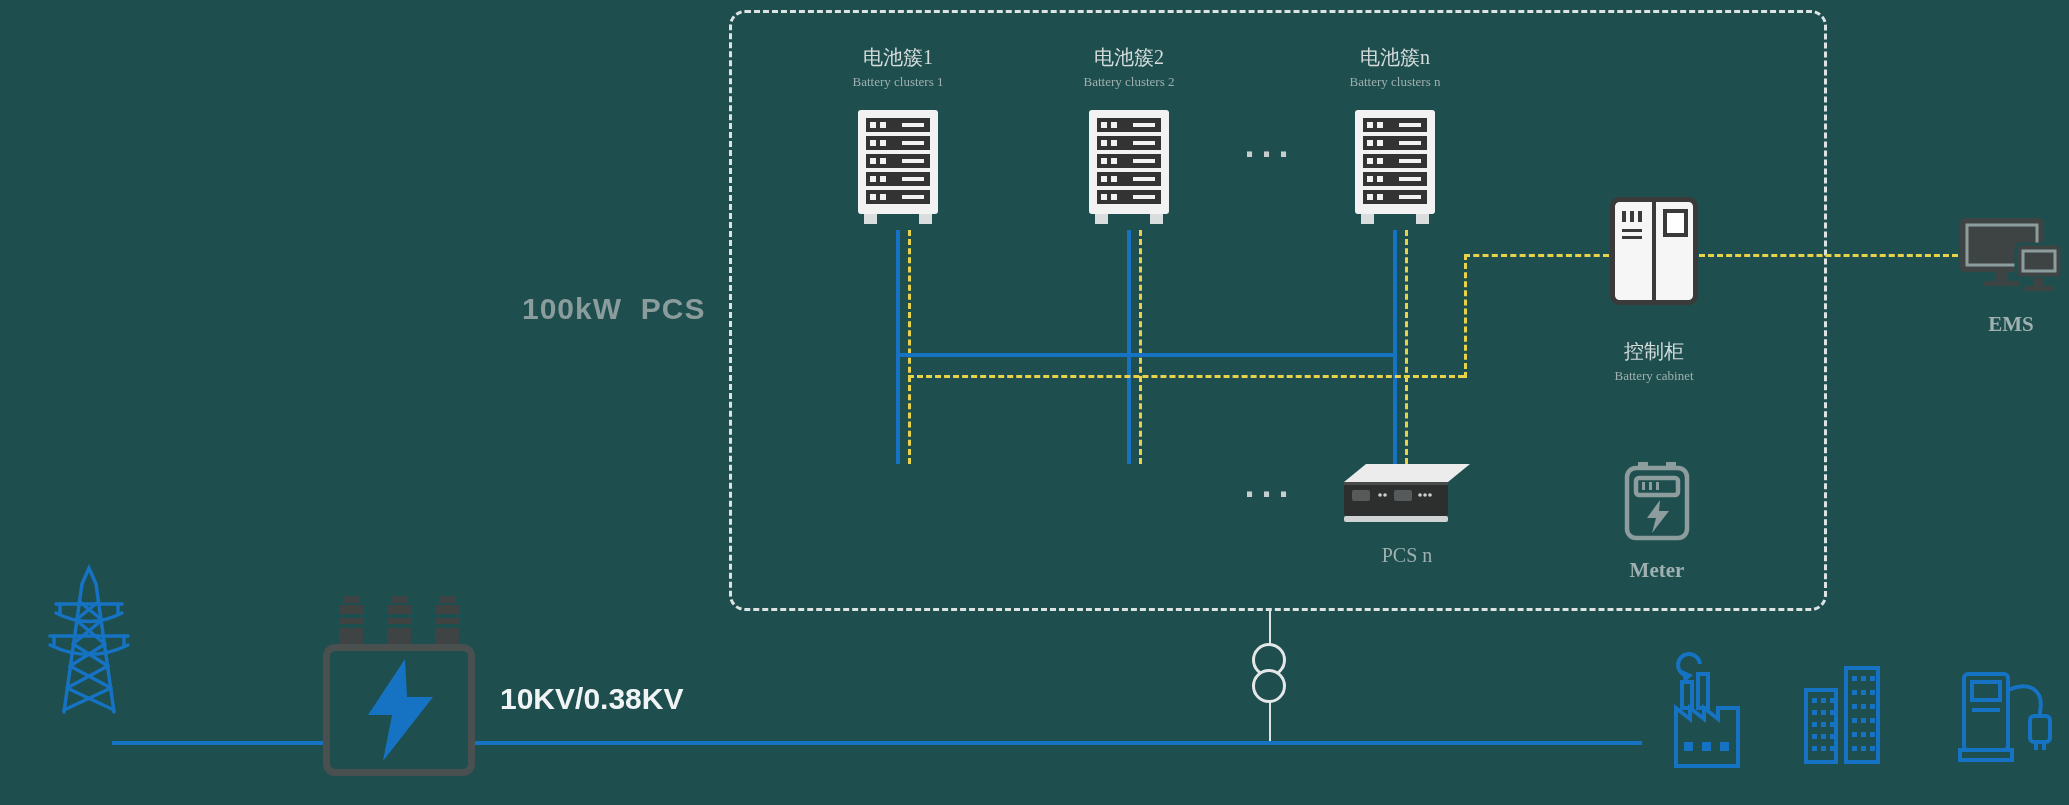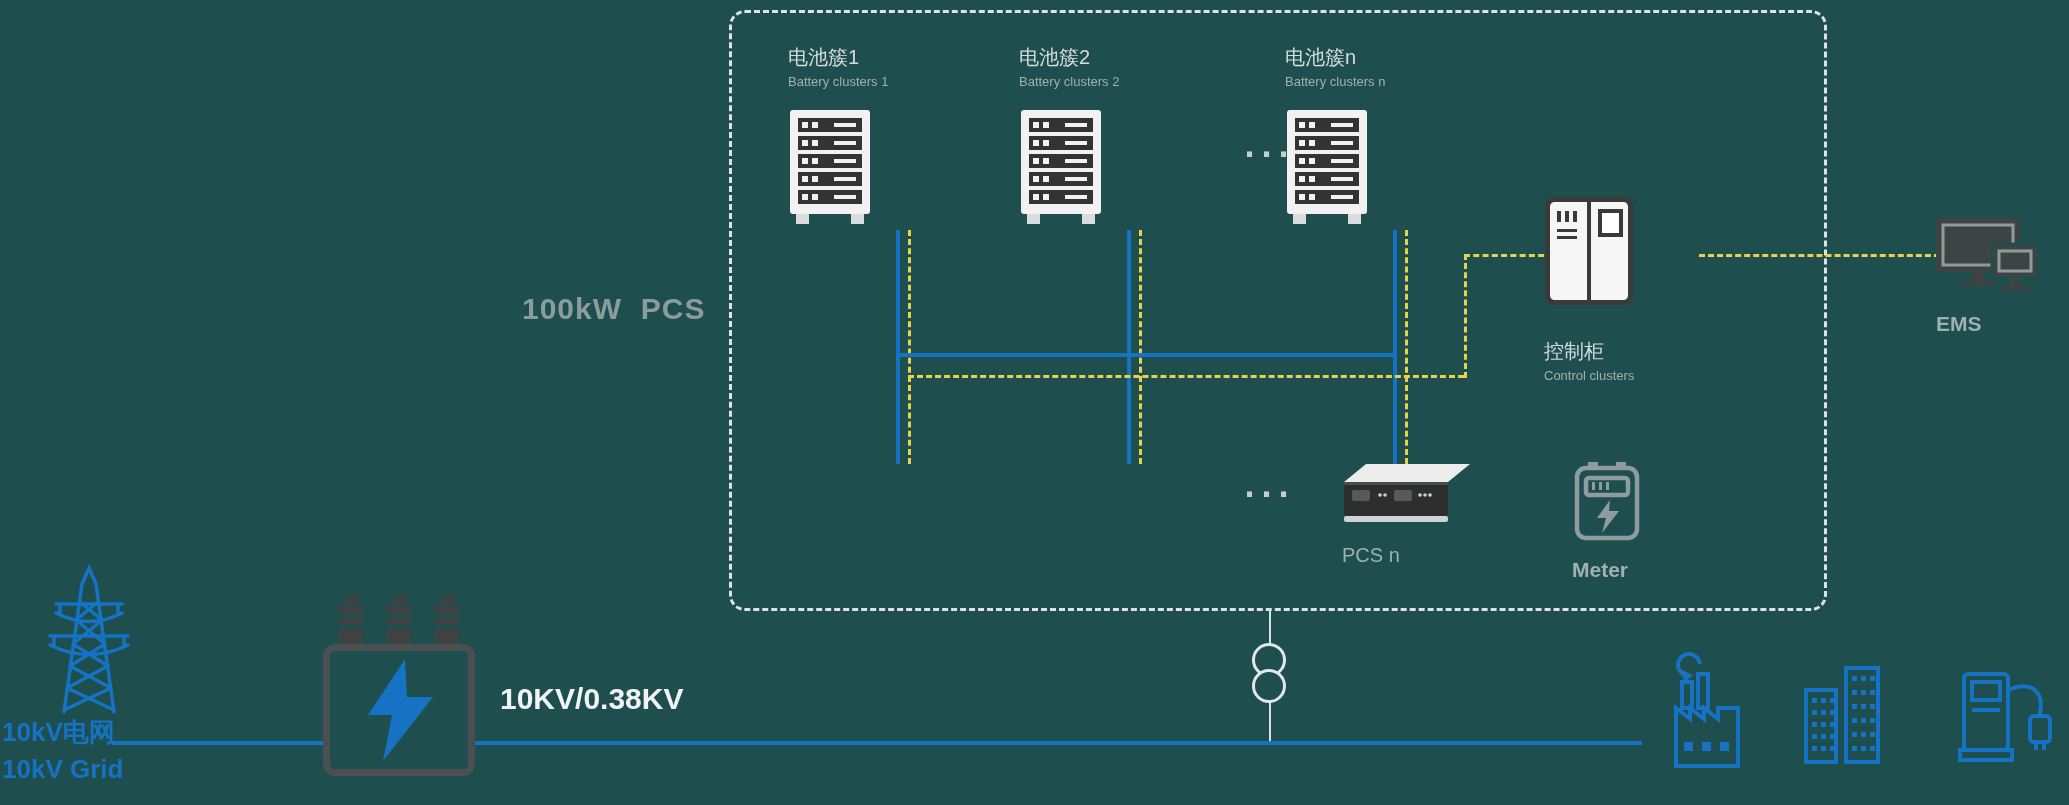--- a/index.html
+++ b/index.html
@@ -15,21 +15,21 @@
     border:3px dashed #dde3e3; border-radius:16px;
   }
 
   
   .vline-blue   { position:absolute; width:4px; background:#1673c3; z-index:1; }
   .hline-blue   { position:absolute; height:4px; background:#1673c3; z-index:1; }
   .vline-yellow { position:absolute; width:0; border-left:3px dashed #e8d24b; z-index:1; }
   .hline-yellow { position:absolute; height:0; border-top:3px dashed #e8d24b; z-index:1; }
   .vline-white  { position:absolute; width:2px; background:#dce2e2; z-index:1; }
 
-  .group { position:absolute; text-align:left; z-index:2; }
+  .group { position:absolute; text-align:center; z-index:2;font-family:Liberation Serif, serif; }
   .zh { font-size:20px; color:#d5dcdc; line-height:26px; }
   .en { font-size:13px; color:#9fb0b0; line-height:24px; }
   .unit-label { font-size:20px; color:#9fb0b0; margin-top:14px; }
   .ellipsis { position:absolute; width:90px; text-align:center; font-size:36px;
               font-weight:bold; color:#c6cecd; letter-spacing:5px; z-index:2; }
 
   .pcs-system-label {
     position:absolute; left:522px; top:292px;
     font-size:30px; font-weight:bold; color:#8b9c9c; white-space:pre; letter-spacing:1px;
   }
@@ -207,21 +207,21 @@
       <g fill="#3a3a3a">
         <rect x="13" y="15" width="4" height="11"></rect>
           <rect x="21" y="15" width="4" height="11"></rect>
           <rect x="29" y="15" width="4" height="11"></rect>
         <rect x="13" y="33" width="20" height="3"></rect>
           <rect x="13" y="40" width="20" height="3"></rect>
       </g>
       <rect x="56" y="15" width="21" height="24" fill="#ffffff" stroke="#3a3a3a" stroke-width="4"></rect>
     </svg>
     <div class="zh" style="margin-top:28px">控制柜</div>
-    <div class="en">Control clusters</div>
+    <div class="en">Battery cabinet</div>
   </div>
 
   <div class="group" style="left:1572px; top:460px; width:170px;">
     <svg width="70" height="84" viewBox="0 0 70 84">
       <g stroke="#8d9d9d" stroke-width="4.5" fill="none">
         <rect x="5" y="8" width="60" height="70" rx="9"></rect>
         <rect x="14" y="18" width="42" height="17" rx="3"></rect>
       </g>
       <g fill="#8d9d9d">
         <rect x="16" y="2" width="10" height="6"></rect>
@@ -261,24 +261,20 @@
 
   <svg class="icon-abs" style="left:36px; top:560px; z-index:2;" width="106" height="158" viewBox="0 0 106 158">
     <g stroke="#1673c3" stroke-width="3.5" fill="none" stroke-linecap="round">
       <path d="M28,152 L46,24 M78,152 L60,24 M46,24 L53,8 L60,24"></path>
       <path d="M20,44 H86 M14,76 H92"></path>
       <path d="M24,44 v9 M82,44 v9 M18,76 v9 M88,76 v9"></path>
       <path d="M28,150 L75,128 M78,150 L31,128 M31,128 L72,106 M75,128 L34,106 M34,106 L69,84 M72,106 L37,84 M37,84 L66,60 M69,84 L40,60 M40,60 L62,42 M66,60 L44,42"></path>
       <path d="M20,53 Q53,70 86,53 M14,85 Q53,104 92,85"></path>
     </g>
   </svg>
-  <div class="grid-label">
-    <div>10kV电网</div>
-    <div>10kV Grid</div>
-  </div>
 
   <svg class="icon-abs" style="left:329px; top:596px;" width="140" height="48" viewBox="0 0 140 48">
     <g fill="#3f4343">
       <rect x="14" y="0" width="16" height="7"></rect>
         <rect x="10" y="9" width="24" height="39" rx="2"></rect>
       <rect x="62" y="0" width="16" height="7"></rect>
         <rect x="58" y="9" width="24" height="39" rx="2"></rect>
       <rect x="110" y="0" width="16" height="7"></rect>
         <rect x="106" y="9" width="24" height="39" rx="2"></rect>
     </g>

